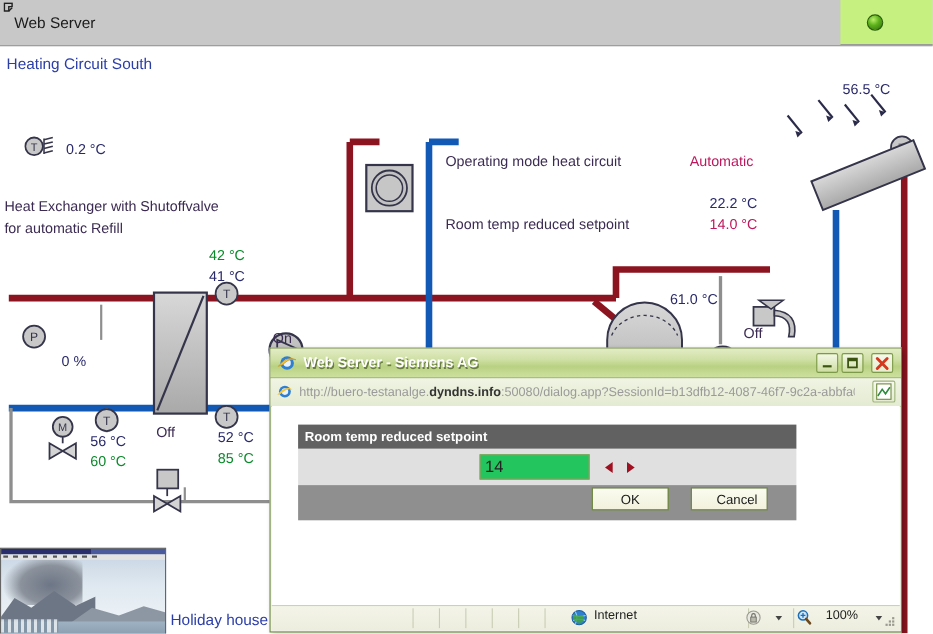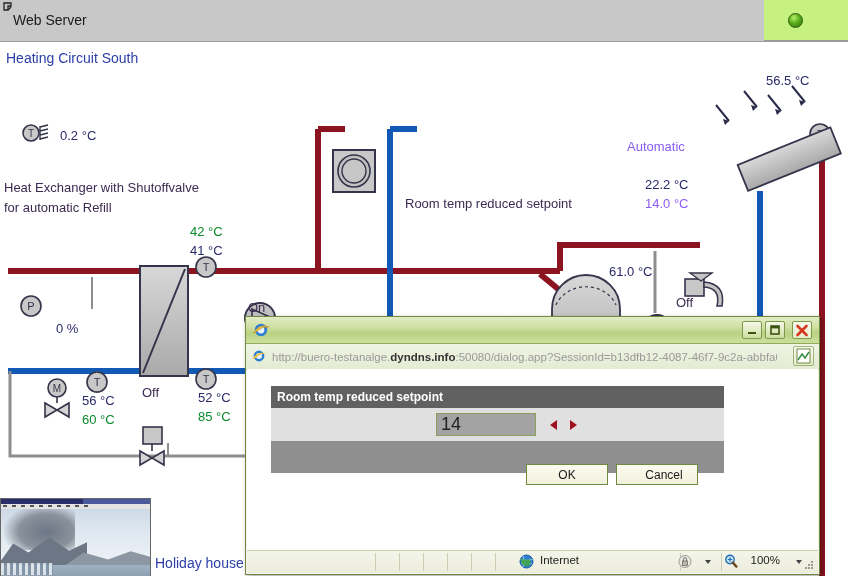--- a/index.html
+++ b/index.html
@@ -39,21 +39,21 @@
     box-sizing:border-box;
   }
 
   
   #plant{position:absolute;left:0;top:41px;width:848px;height:535px;}
   #plant svg{position:absolute;left:0;top:0;}
 
   .lbl{position:absolute;white-space:nowrap;}
   .lbl-blue{color:#2b3ea8;font-size:13px;}
   .lbl-dark{color:#3b2b52;font-size:13px;}
-  .lbl-red{color:#8b5cf6;font-size:13px;}
+  .lbl-red{color:#be185d;font-size:13px;}
   .lbl-green{color:#0a8a2a;font-size:13px;}
   .lbl-navy{color:#2a2a6a;font-size:13px;}
 
   
   #webcam{
     position:absolute;left:0;top:457px;width:151px;height:119px;
     border:1px solid #666;box-sizing:border-box;overflow:hidden;
     background:#8fa9c0;
   }
   #webcam .sky{position:absolute;left:0;top:5px;width:100%;height:62px;
@@ -133,22 +133,22 @@
   #form-box{position:absolute;left:24px;top:17px;width:453px;}
   #form-header{
     height:22px;background:#616161;color:#ffffff;
     font-size:12px;font-weight:bold;line-height:22px;padding-left:6px;box-sizing:border-box;
   }
   #row-input{
     height:33px;background:#e0e0e0;position:relative;
   }
   #value-input{
     position:absolute;left:165px;top:5px;width:100px;height:23px;
-    border:1px solid #8aa05a;box-sizing:border-box;background:#a3a3a3;
-    font-family:"Liberation Sans", sans-serif;font-size:18px;color:#222;
+    border:1px solid #8aa05a;box-sizing:border-box;background:#22c55e;
+    font-family:"Liberation Sans", sans-serif;font-size:15px;color:#222;
     padding:0 4px;outline:none;
   }
   #arrow-dec,#arrow-inc{
     position:absolute;top:10px;width:12px;height:14px;cursor:pointer;
   }
   #arrow-dec{left:277px;}
   #arrow-inc{left:296px;}
   #row-slider{
     height:47px;background:#e0e0e0;position:relative;border-top:1px solid #ffffff;
   }
@@ -162,21 +162,21 @@
   #slider-track::after{right:0;}
   #slider-thumb{
     position:absolute;left:167px;top:4px;width:13px;height:20px;cursor:pointer;
   }
   #slider-min{position:absolute;left:66px;top:24px;font-size:12px;color:#2a2a6a;}
   #slider-max{position:absolute;right:58px;top:24px;font-size:12px;color:#2a2a6a;}
   #row-buttons{
     height:32px;background:#8f8f8f;position:relative;
   }
   .dlgbtn{
-    position:absolute;top:23px;width:82px;height:21px;
+    position:absolute;top:2px;width:70px;height:21px;
     border:1px solid #6f8a3e;box-sizing:border-box;
     background:linear-gradient(180deg,#fbfbf0 0%,#f2f1dd 100%);
     font-family:"Liberation Sans", sans-serif;font-size:12px;color:#1a1a1a;
     cursor:pointer;
   }
   #btn-ok{right:116px;}
   #btn-cancel{right:26px;padding-left:20px;}
 
   
   #ie-statusbar{
@@ -331,20 +331,21 @@
       </g>
     </svg>
   </div>
   <div class="lbl lbl-navy" style="left:60px;top:87px;">0.2 °C</div>
 
   <div class="lbl lbl-dark" style="left:4px;top:139px;">Heat Exchanger with Shutoffvalve</div>
 
   <div class="lbl lbl-blue" style="left:6px;top:9px;font-size:14px;">Heating Circuit South</div>
   <div class="lbl lbl-dark" style="left:4px;top:159px;text-align:center;">for automatic Refill</div>
 
+  <div class="lbl lbl-dark" style="left:405px;top:98px;font-size:13px;">Operating mode heat circuit</div>
   <div class="lbl lbl-red" style="left:627px;top:98px;">Automatic</div>
 
   <div class="lbl lbl-navy" style="left:645px;top:136px;">22.2 °C</div>
   <div class="lbl lbl-dark" style="left:405px;top:155px;">Room temp reduced setpoint</div>
   <div class="lbl lbl-red" style="left:645px;top:155px;">14.0 °C</div>
 
   <div class="lbl lbl-navy" style="left:766px;top:32px;">56.5 °C</div>
 
   <div class="lbl lbl-green" style="left:190px;top:183px;">42 °C</div>
   <div class="lbl lbl-navy" style="left:190px;top:202px;">41 °C</div>
@@ -380,20 +381,21 @@
 <div id="ie-window">
 
   <div id="ie-titlebar">
     <span id="ie-logo">
       <svg width="18" height="18" viewBox="0 0 18 18">
         <ellipse cx="9" cy="9" rx="6.2" ry="6.2" fill="#2f7fd0"></ellipse>
         <ellipse cx="9" cy="9" rx="3.4" ry="3.4" fill="#e8f2fb"></ellipse>
         <path d="M1 12 q8 -10 16 -6 q-6 -1 -9 2 q-3 3 -7 4 Z" fill="#f2c53d" stroke="#c9972a" stroke-width=".7"></path>
       </svg>
     </span>
+    <div id="ie-title">Web Server - Siemens AG</div>
 
     <div class="winbtn" id="btn-min">
       <svg width="12" height="12" viewBox="0 0 12 12">
           <rect x="2" y="8" width="8" height="2" fill="#3b5410"></rect>
         </svg>
     </div>
     <div class="winbtn" id="btn-max">
       <svg width="12" height="12" viewBox="0 0 12 12">
         <rect x="2" y="2" width="8" height="8" fill="none" stroke="#3b5410" stroke-width="1.6"></rect>
         <rect x="2" y="2" width="8" height="2.4" fill="#3b5410"></rect>

